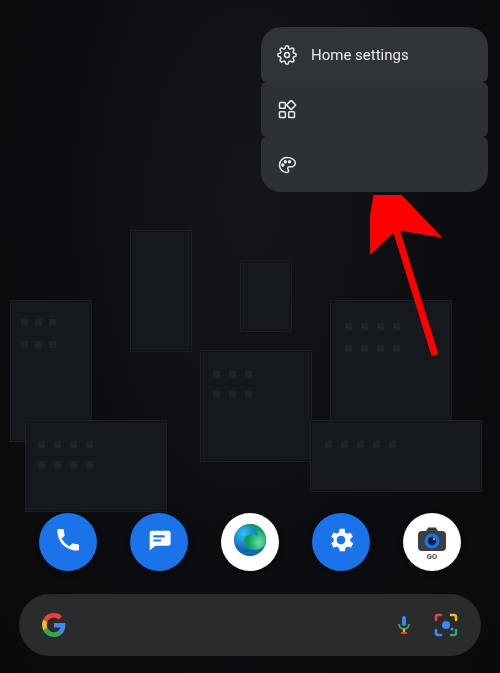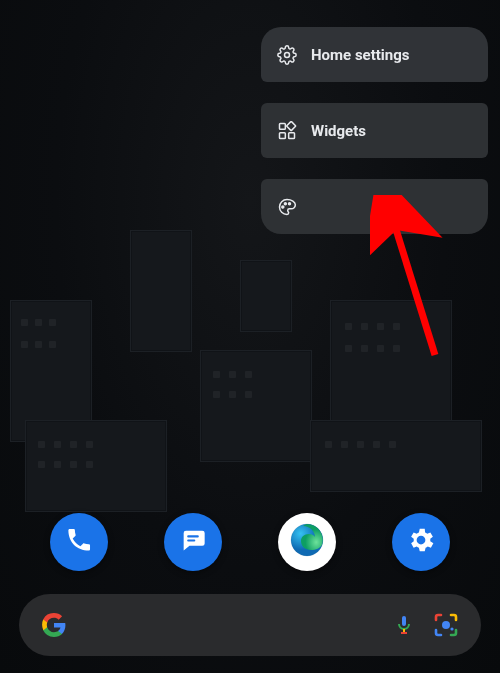--- a/index.html
+++ b/index.html
@@ -35,22 +35,21 @@
   }
 
   
   .context-menu {
     position: absolute;
     top: 27px;
     left: 261px;
     width: 227px;
     display: flex;
     flex-direction: column;
-    gap: 21px;
-    font-weight: bold;
+    gap: 0;
   }
   .menu-item {
     display: flex;
     align-items: center;
     background: #2e3134;
     color: #e8eaed;
     font-size: 15px;
     height: 55px;
     padding: 0 16px;
     gap: 14px;
@@ -184,21 +183,20 @@
 
   <div class="menu-item">
     <span class="mi-icon">
       <svg width="20" height="20" viewBox="0 0 24 24" fill="none" stroke-width="1.8">
         <rect x="3" y="3" width="7" height="7" rx="1"></rect>
         <rect x="3" y="14" width="7" height="7" rx="1"></rect>
         <rect x="14" y="14" width="7" height="7" rx="1"></rect>
         <rect x="13" y="2" width="8" height="8" rx="1" transform="rotate(45 17 6)"></rect>
       </svg>
     </span>
-    <span class="lbl">Widgets</span>
   </div>
 
   <div class="menu-item">
     <span class="mi-icon">
       <svg width="20" height="20" viewBox="0 0 24 24" fill="none" stroke-width="1.8">
         <path d="M12 3a9 9 0 1 0 0 18c1.1 0 2-.9 2-2 0-.55-.22-1.05-.58-1.41-.35-.36-.57-.85-.57-1.39 0-1.1.9-2 2-2h2.15A4.85 4.85 0 0 0 22 9.35C22 5.84 17.52 3 12 3z"></path>
         <circle cx="7" cy="12" r="1.2" fill="#e8eaed"></circle>
         <circle cx="10" cy="8" r="1.2" fill="#e8eaed"></circle>
         <circle cx="15" cy="8" r="1.2" fill="#e8eaed"></circle>
       </svg>
@@ -249,20 +247,32 @@
         <path d="M20 4a16 16 0 0 1 15 21c-2 3-6 5-11 5-6 0-10-4-10-9 0-4 3-7 8-7 3 0 5 1.4 6 3-0.3-6-5-11-12-11a16 16 0 0 1 4-2z" fill="url(#eg2)"></path>
         <circle cx="20" cy="20" r="16" fill="none" stroke="#04497a" stroke-opacity=".15"></circle>
       </svg>
     </span>
   </div>
   <div class="app-icon settings" title="Settings">
     <span>
       <svg width="30" height="30" viewBox="0 0 24 24" fill="#fff">
           <path d="m19.4 13 .04-1-.04-1 2.1-1.64-2-3.46-2.49 1a7.6 7.6 0 0 0-1.73-1L15 3h-4l-.68 2.9a7.6 7.6 0 0 0-1.73 1l-2.49-1-2 3.46L6.2 11l-.04 1 .04 1-2.1 1.64 2 3.46 2.49-1c.53.4 1.11.74 1.73 1L11 21h4l.68-2.9c.62-.26 1.2-.6 1.73-1l2.49 1 2-3.46L19.4 13zM12 15.5A3.5 3.5 0 1 1 12 8.5a3.5 3.5 0 0 1 0 7z"></path>
         </svg>
+    </span>
+  </div>
+  <div class="app-icon camerago" title="Camera Go">
+    <span>
+      <svg width="46" height="46" viewBox="0 0 46 46">
+        <rect x="9" y="14" width="28" height="20" rx="4" fill="#3b3f44"></rect>
+        <path d="M17 14l2.3-3.4h7.4L29 14" fill="#3b3f44"></path>
+        <circle cx="23" cy="24" r="7.5" fill="#1a73e8"></circle>
+        <circle cx="23" cy="24" r="4.2" fill="#12213a"></circle>
+        <circle cx="25" cy="22" r="1.2" fill="#6ea5ff"></circle>
+        <text x="23" y="42" text-anchor="middle" font-size="7.5" font-weight="700" fill="#3b3f44">GO</text>
+      </svg>
     </span>
   </div>
 </div>
 
 <div class="search-bar">
   <span class="g-logo">
     <svg width="26" height="26" viewBox="0 0 48 48">
       <path fill="#4285F4" d="M45.1 24.5c0-1.6-.15-3-.42-4.4H24v8.4h11.9c-.52 2.7-2.1 5-4.5 6.6v5.5h7.2c4.2-3.9 6.5-9.7 6.5-16.1z"></path>
       <path fill="#34A853" d="M24 46c6 0 11.1-2 14.8-5.4l-7.2-5.5c-2 1.35-4.56 2.15-7.6 2.15-5.85 0-10.8-3.95-12.57-9.25H4v5.8A22 22 0 0 0 24 46z"></path>
       <path fill="#FBBC05" d="M11.43 28c-.45-1.35-.7-2.8-.7-4.25s.25-2.9.7-4.25V13.7H4A22 22 0 0 0 2 23.75c0 3.55.85 6.9 2.35 9.85l7.08-5.6z"></path>

